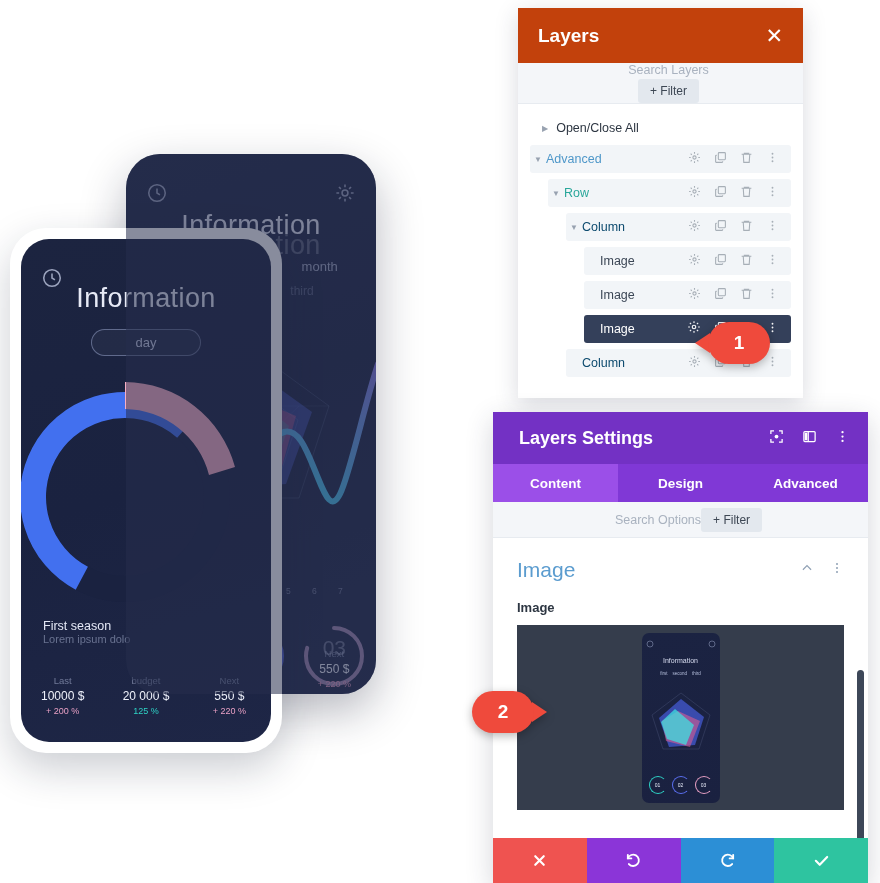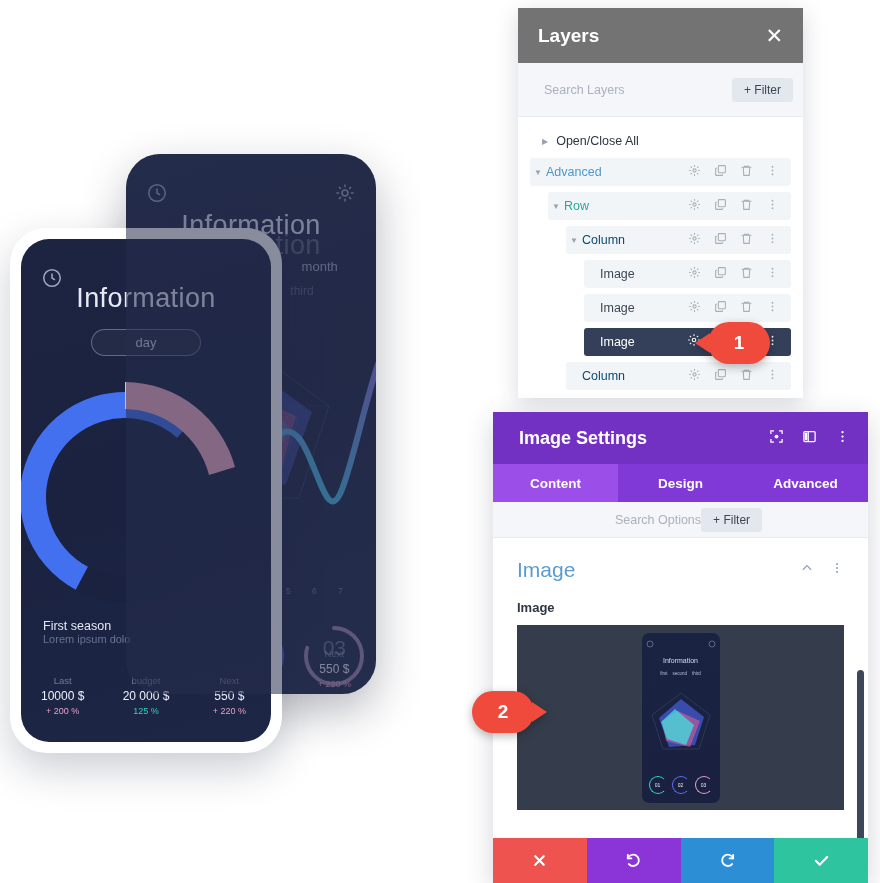--- a/index.html
+++ b/index.html
@@ -94,30 +94,31 @@
 
   
   .layers-panel {
     position: absolute; left: 518px; top: 8px;
     width: 285px; height: 390px;
     background: #ffffff;
     box-shadow: 0 6px 22px rgba(40,45,70,0.18);
     overflow: hidden;
   }
   .layers-head {
-    height: 55px; background: #737373;
+    height: 55px; background: #c2410c;
     display: flex; align-items: center; justify-content: space-between;
     padding: 0 20px;
   }
   .layers-head h1 { font-size: 19px; color: #fff; font-weight: 700; }
   .x-btn { color: #fff; font-size: 21px; line-height: 1; cursor: pointer; }
   .layers-search {
-    height: 54px; background: #f4f6f9; border-bottom: 1px solid #e7ebf0;
+    height: 41px; background: #f4f6f9; border-bottom: 1px solid #e7ebf0;
     display: flex; align-items: center; justify-content: space-between;
     padding: 0 10px 0 26px;
+    flex-direction: column;
   }
   .layers-search .ph { font-size: 12.5px; color: #a9b2bf; }
   .filter-btn {
     background: #e3e8ee; color: #3d4754; font-size: 12px;
     padding: 5px 12px; border-radius: 3px; white-space: nowrap;
   }
   .layers-body { padding: 12px 12px 0 12px; }
   .openclose {
     display: flex; align-items: center; gap: 8px;
     font-size: 12.5px; color: #2d3642; padding: 5px 0 10px 12px;
@@ -574,21 +575,21 @@
   </div>
 
   <div class="pin left" style="left:708px;top:322px;">
     <div class="tail"></div>
       <div class="bubble"></div>
     <span>1</span>
   </div>
 
   <div class="is-panel">
     <div class="is-head">
-      <h1>Image Settings</h1>
+      <h1>Layers Settings</h1>
       <span class="hicons">
         <span><svg width="15" height="15" viewBox="0 0 24 24" fill="none" stroke="#fff" stroke-width="2">
               <path d="M3 8V3h5M21 8V3h-5M3 16v5h5M21 16v5h-5"></path>
               <circle cx="12" cy="12" r="3" fill="#fff" stroke="none"></circle>
             </svg></span>
         <span><svg width="15" height="15" viewBox="0 0 24 24" fill="none" stroke="#fff" stroke-width="2">
               <rect x="3" y="4" width="18" height="16" rx="1.5"></rect>
               <path d="M10 4v16"></path>
               <rect x="4.5" y="6" width="4" height="12" fill="#fff" stroke="none"></rect>
             </svg></span>

